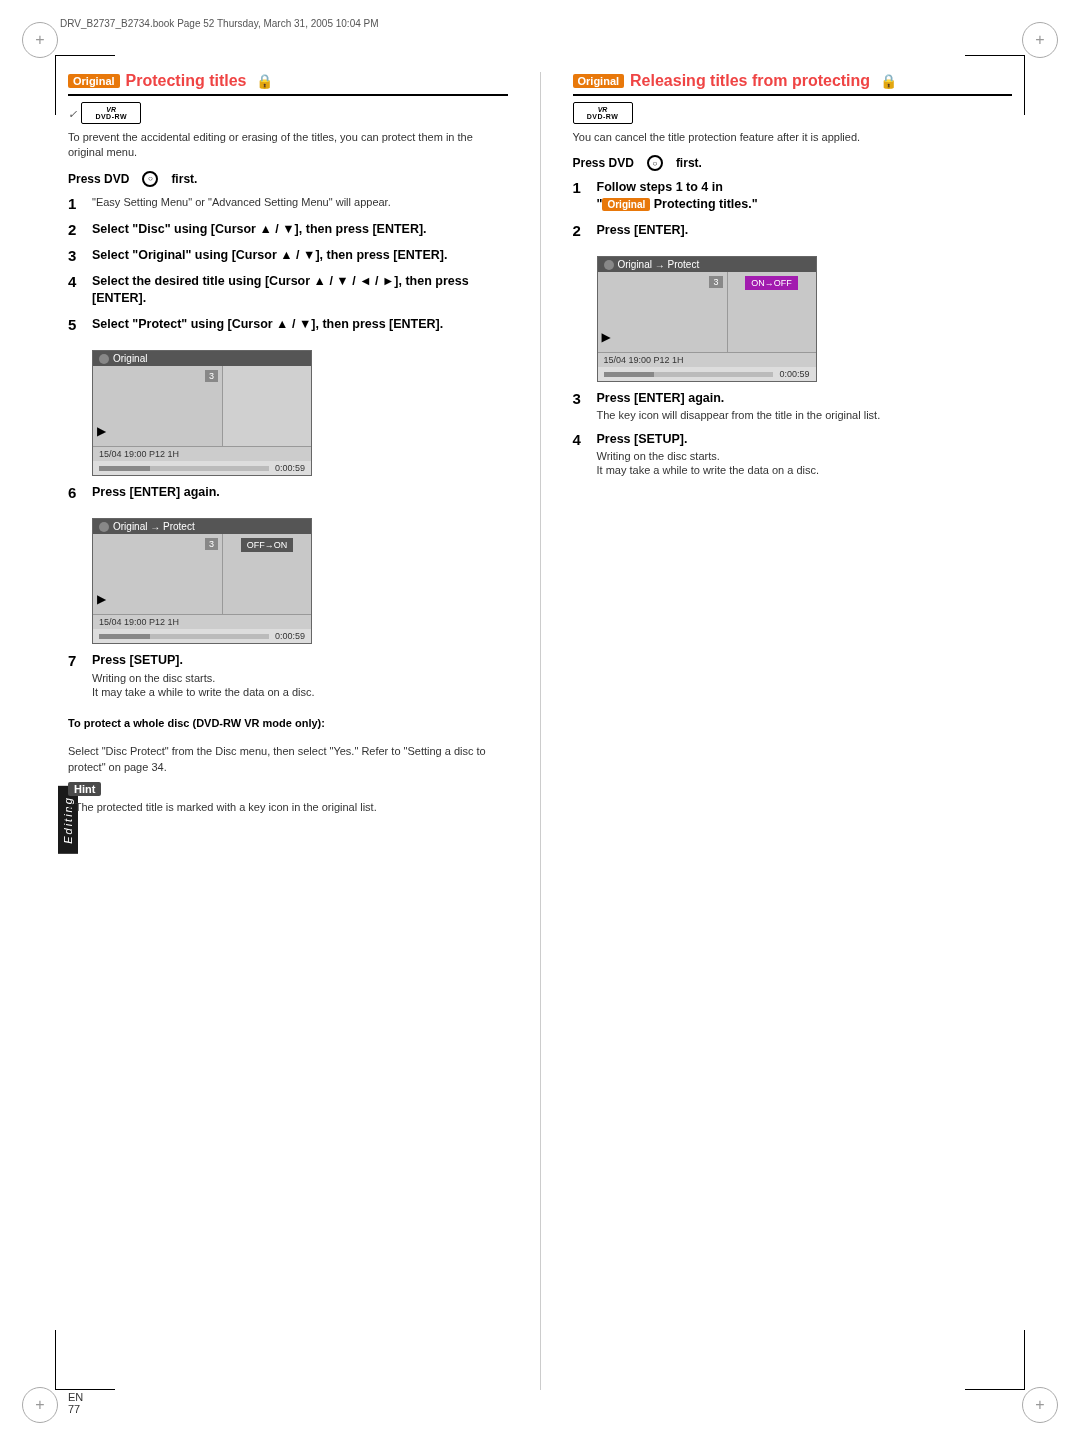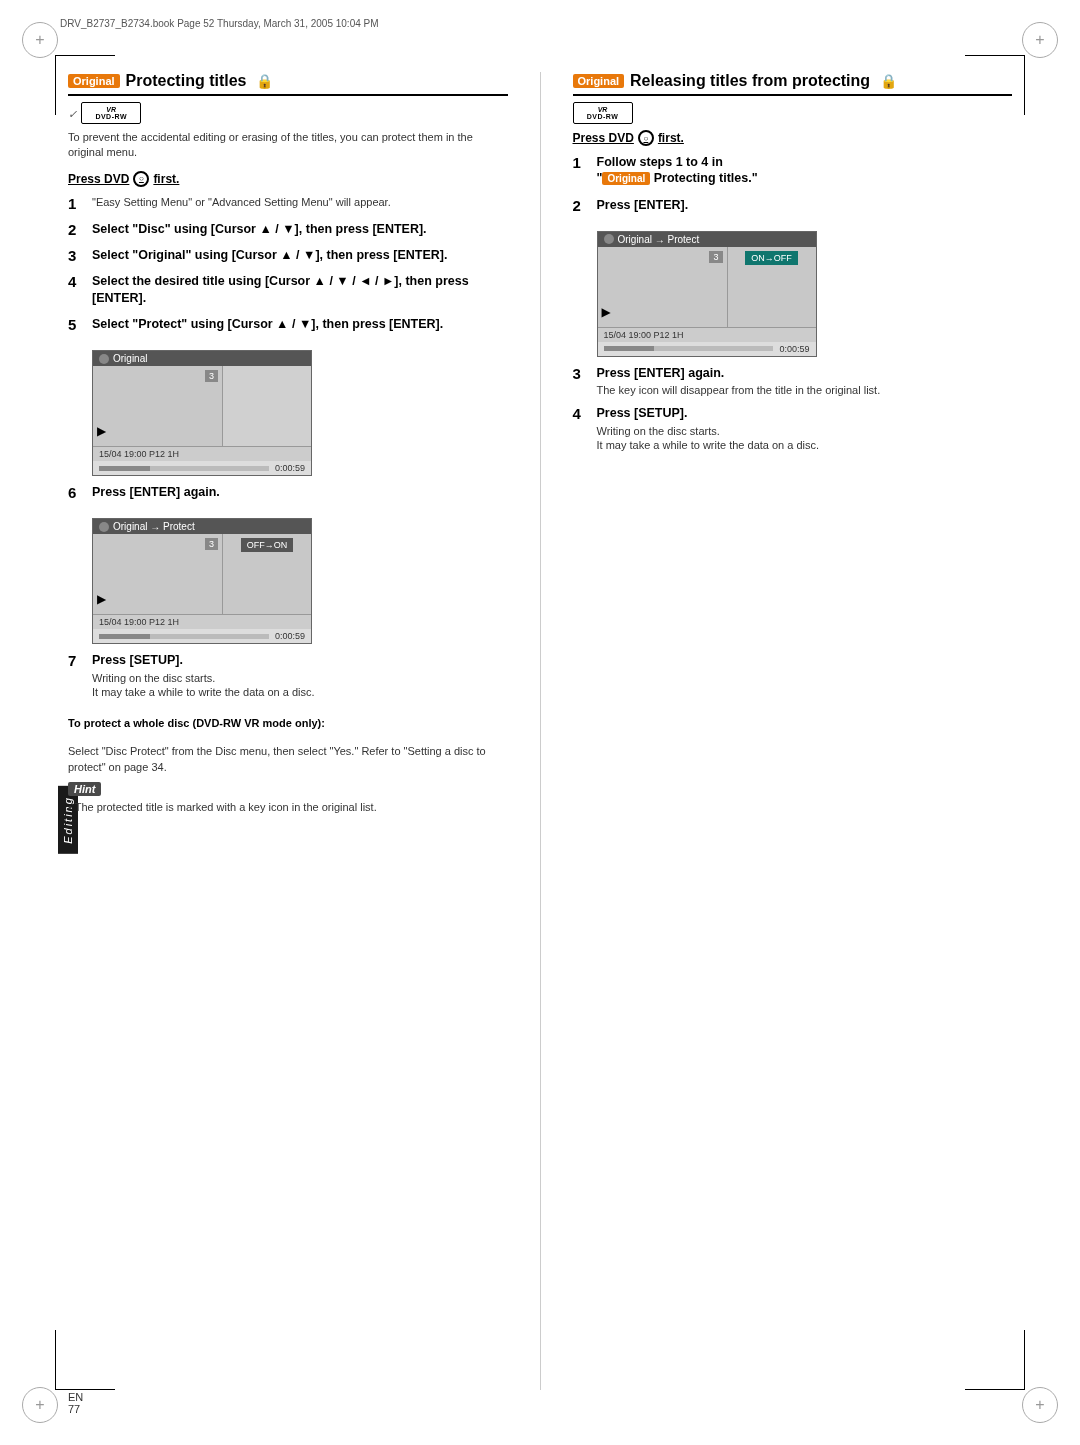--- a/index.html
+++ b/index.html
@@ -105,21 +105,21 @@
       font-size: 11px;
       font-weight: bold;
       padding: 1px 5px;
       border-radius: 2px;
       white-space: nowrap;
     }
 
     .section-title-text {
       font-size: 16px;
       font-weight: bold;
-      color: #000000;
+      color: #ef4444;
       text-align: right;
     }
 
     
     .dvdrw-logo {
       display: flex;
       align-items: center;
       gap: 4px;
       margin-bottom: 6px;
     }
@@ -164,22 +164,21 @@
       margin-bottom: 10px;
       line-height: 1.4;
     }
 
     .press-dvd {
       font-size: 12px;
       font-weight: bold;
       margin-bottom: 8px;
       display: flex;
       align-items: center;
-      gap: 4px;
-      text-decoration: underline;
+      gap: 13px;
     }
 
     .dvd-circle {
       width: 16px;
       height: 16px;
       border: 2px solid #000;
       border-radius: 50%;
       display: inline-flex;
       align-items: center;
       justify-content: center;
@@ -332,21 +331,20 @@
     
     .hint-box {
       background: #4a4a4a;
       color: #fff;
       font-size: 11px;
       font-weight: bold;
       padding: 1px 6px;
       display: inline-block;
       margin-bottom: 4px;
       border-radius: 2px;
-      font-style: italic;
     }
 
     .hint-text {
       font-size: 11px;
       color: #333;
       line-height: 1.4;
     }
 
     .bold-note {
       font-size: 11px;
@@ -556,20 +554,21 @@
 
       <div class="dvdrw-logo">
         <div class="dvdrw-logo-img">
           <div class="dvdrw-inner">
             <span class="vr-text">VR</span>
             <span class="dvdrw-text">DVD-RW</span>
           </div>
         </div>
       </div>
 
+      <div class="intro-text">You can cancel the title protection feature after it is applied.</div>
 
       <div class="press-dvd">
         <span>Press DVD</span>
         <span class="dvd-circle">○</span>
         <span>first.</span>
       </div>
 
       <div class="step">
         <span class="step-num">1</span>
         <div class="step-content">
@@ -590,21 +589,21 @@
         <div class="screen-header">
           <div class="screen-header-icon"></div>
           <span>Original → Protect</span>
         </div>
         <div class="screen-body" style="min-height:80px;">
           <div class="screen-left-panel">
             <div class="screen-badge-num">3</div>
             <div class="arrow-indicator">▶</div>
           </div>
           <div class="screen-right-panel">
-            <div style="background:#0f766e; color:#fff; font-size:9px; padding:2px 6px;">ON→OFF</div>
+            <div style="background:#a21caf; color:#fff; font-size:9px; padding:2px 6px;">ON→OFF</div>
           </div>
         </div>
         <div class="screen-footer">
           <span class="screen-timestamp">15/04  19:00  P12  1H</span>
         </div>
         <div class="screen-footer" style="background:#ddd; border-top: none;">
           <div class="screen-progress" style="flex:1; margin-right:6px;">
             <div class="screen-progress-fill"></div>
           </div>
           <span class="screen-time">0:00:59</span>

